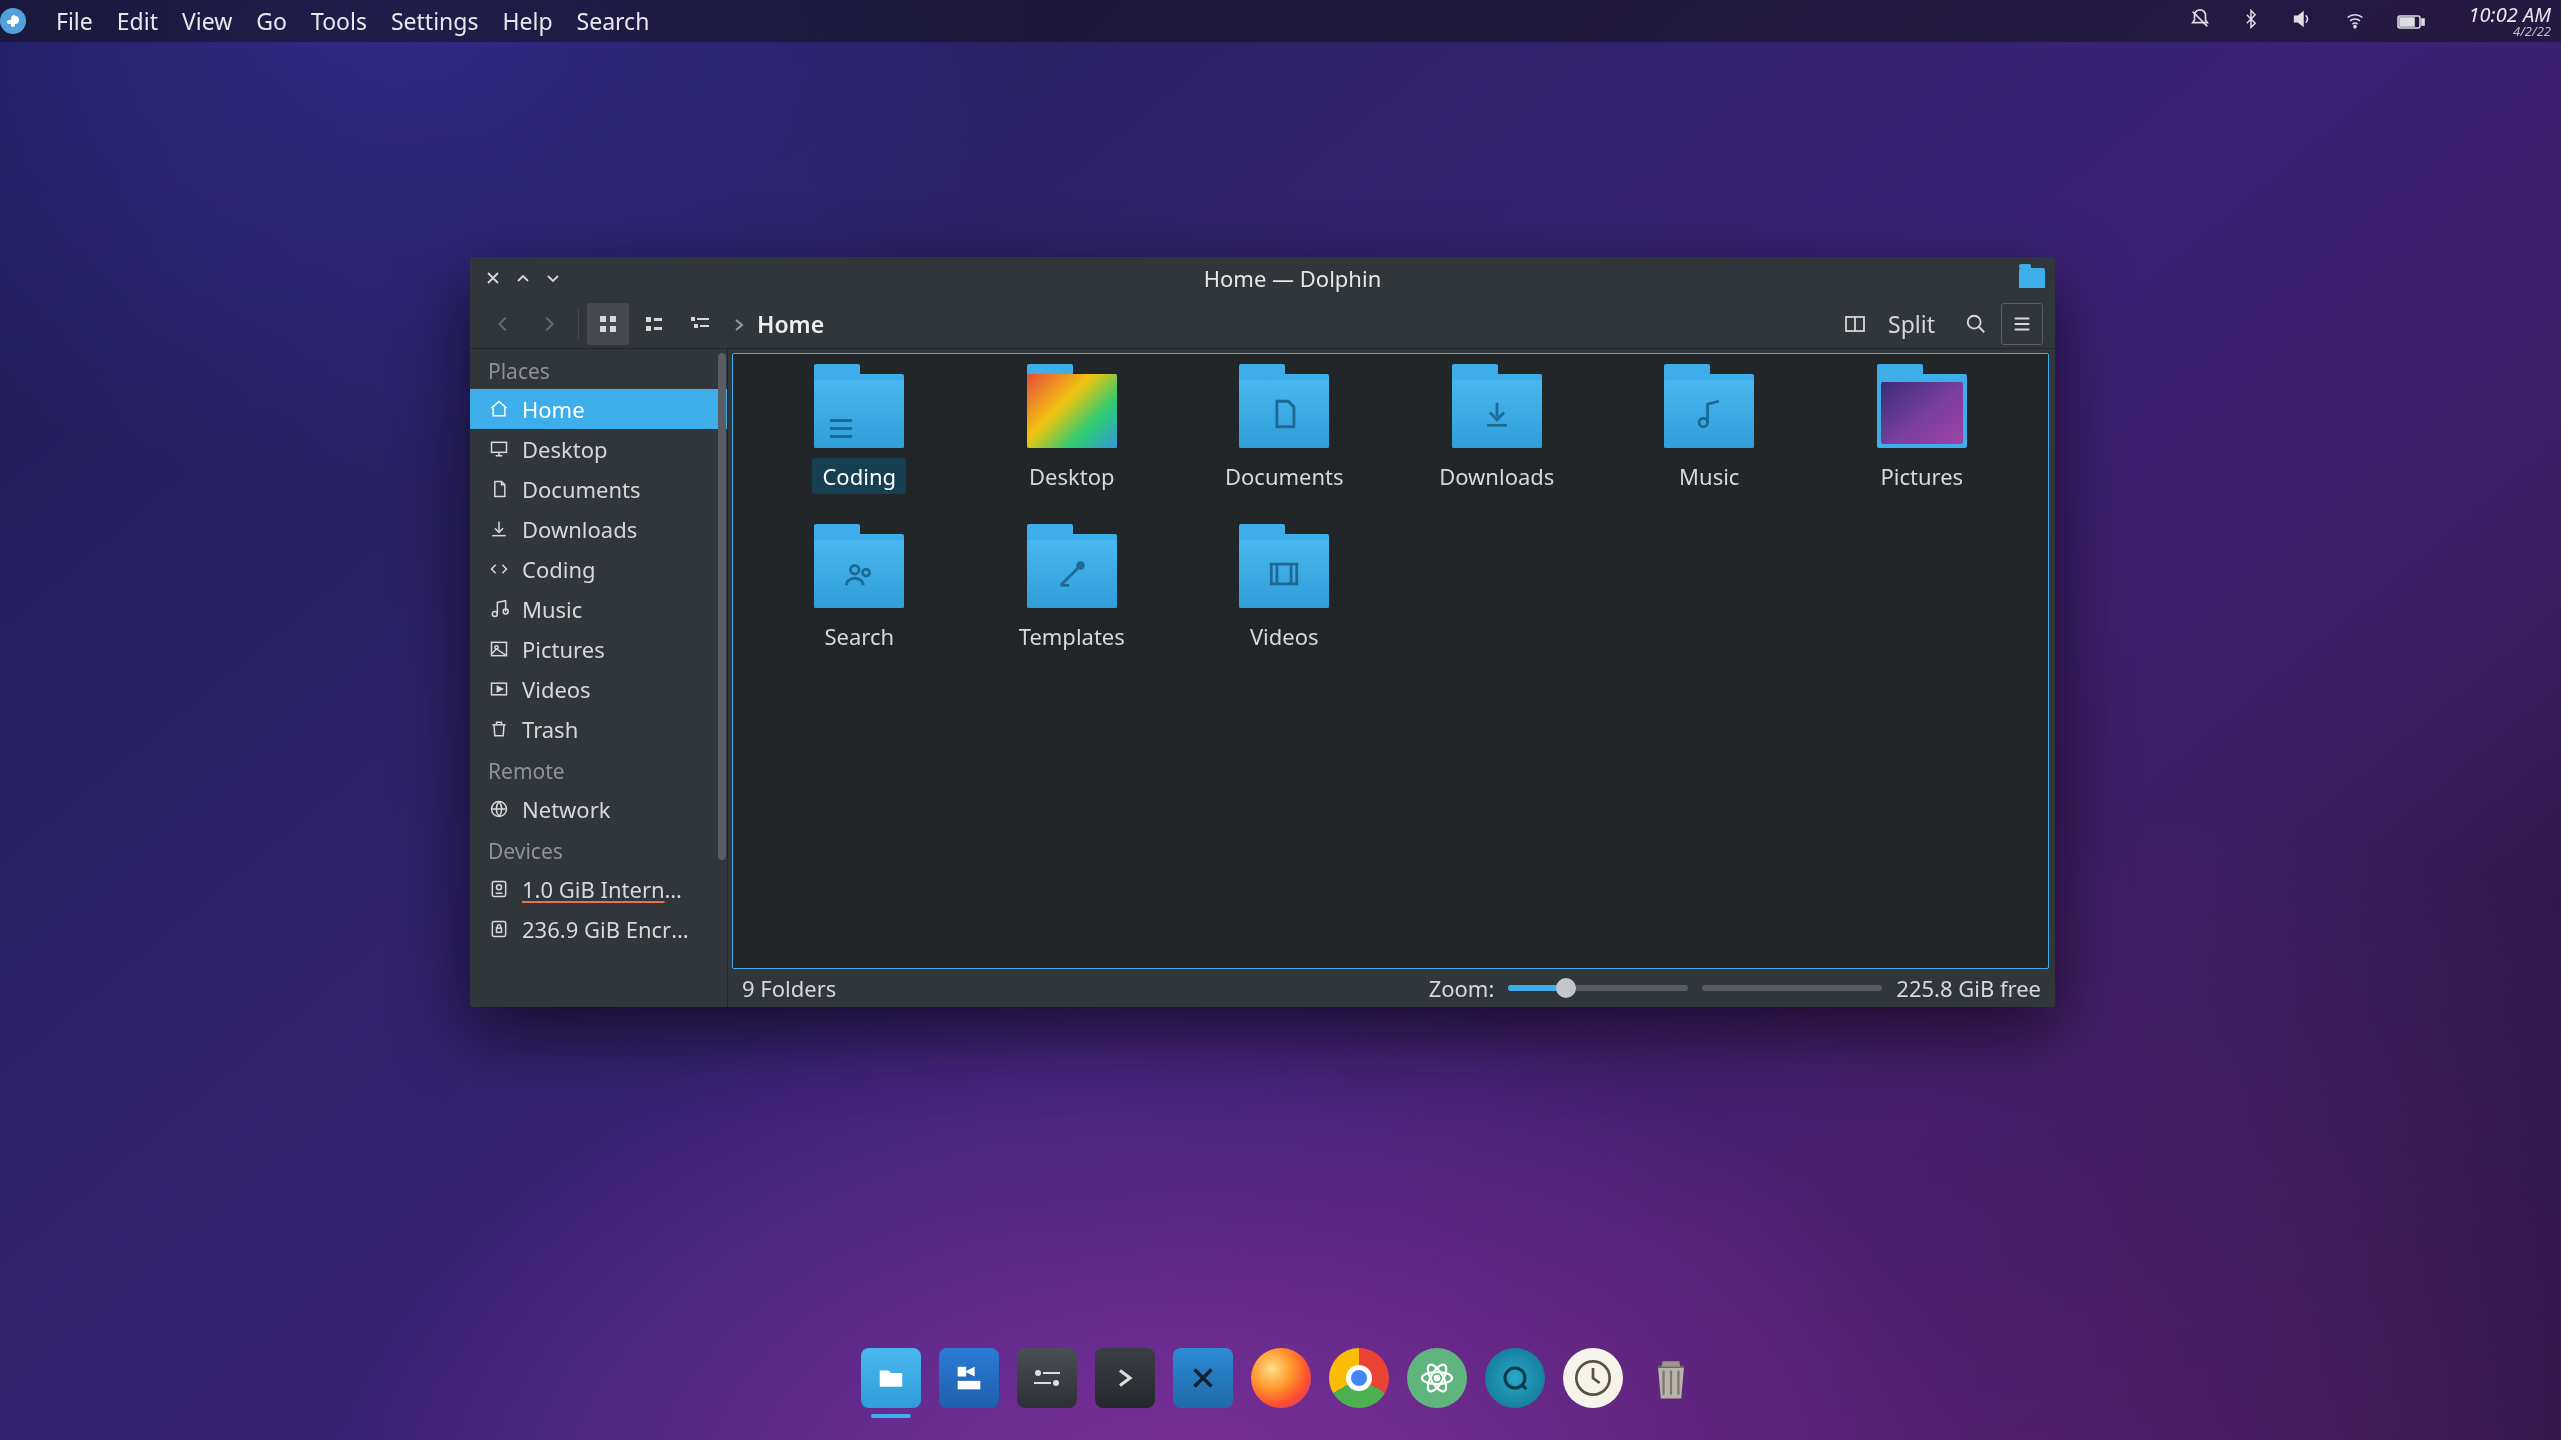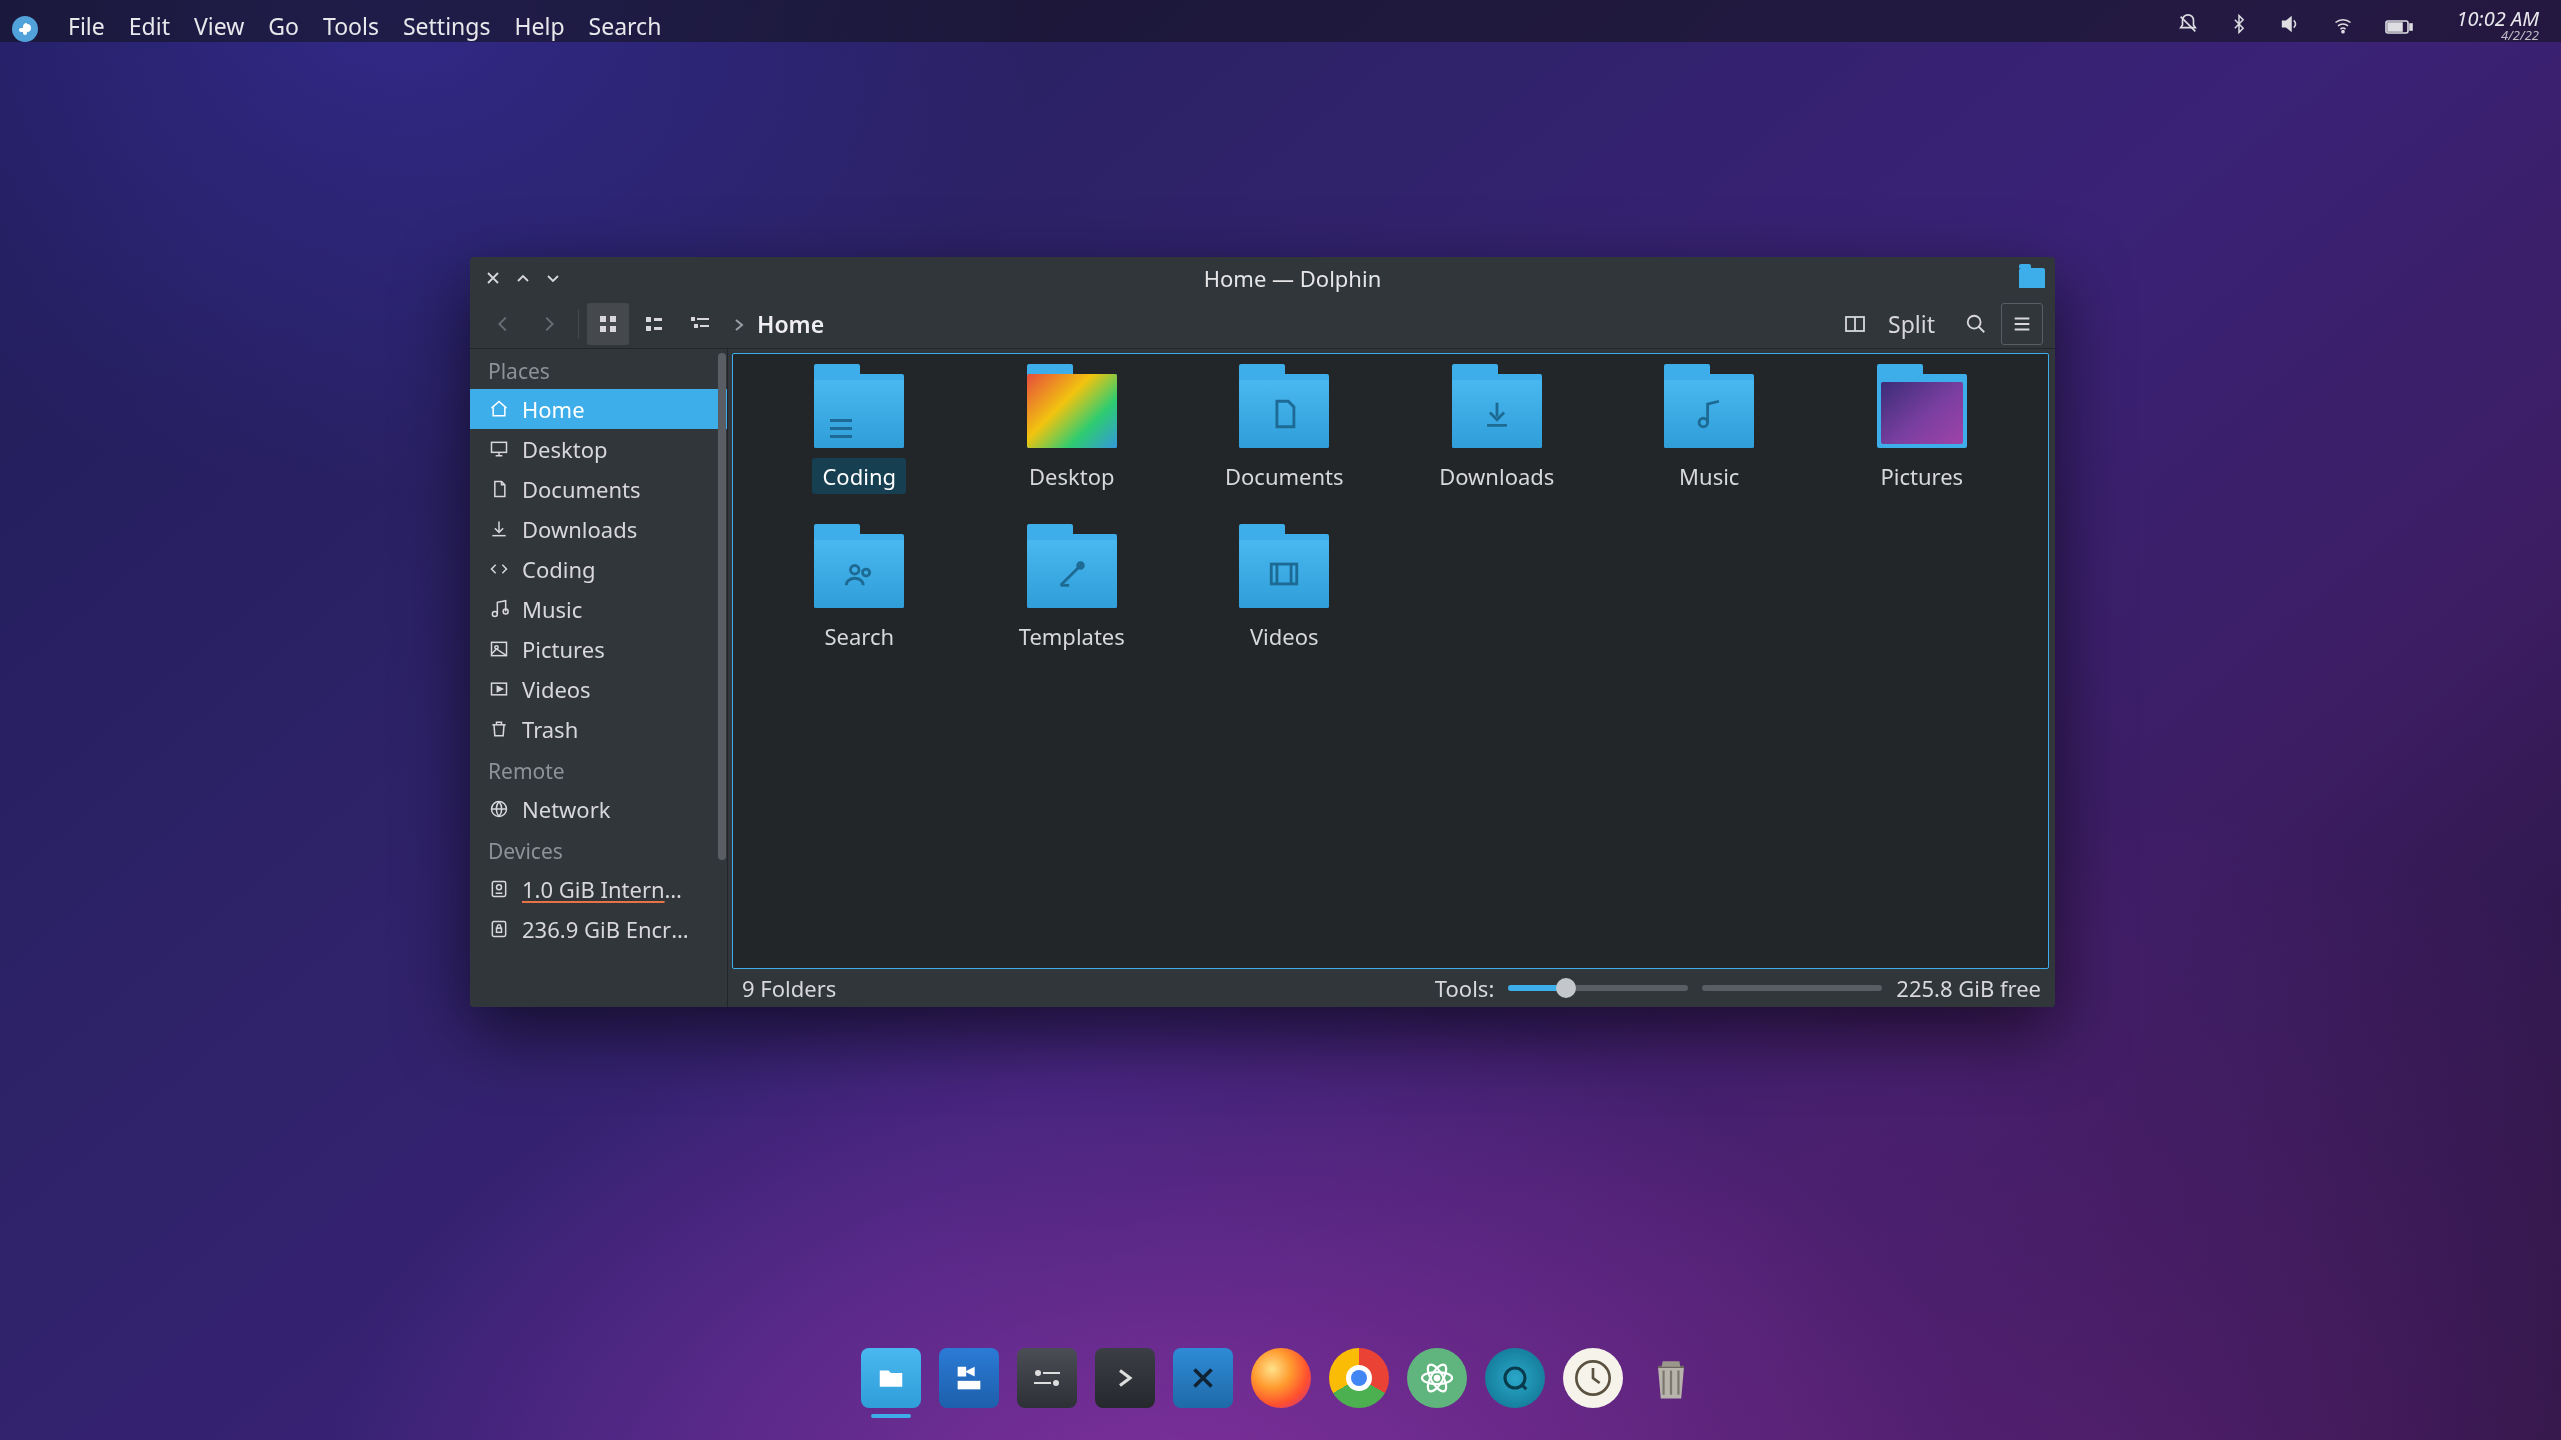--- a/index.html
+++ b/index.html
@@ -11,23 +11,23 @@
       radial-gradient(ellipse 1200px 900px at 15% 0%, rgba(60, 50, 170, 0.55), transparent 55%),
       linear-gradient(140deg, #1f1c56 0%, #2d2268 30%, #3a2276 55%, #3c1d63 75%, #201232 100%);
     color: #e6e6e8;
     position: relative;
   }
 
   
   #menubar {
     position: absolute; inset: 0 0 auto 0; height: 42px;
     background: rgba(18,18,24,0.55);
-    display: flex; align-items: flex-end;
+    display: flex; align-items: center;
     font-size: 23px; color: #e8e8ec;
-    padding: 0 12px;
+    padding: 0 0;
   }
   #menubar .fedora {
     width: 26px; height: 26px; border-radius: 50%; background: #51a2da;
     display: flex; align-items: center; justify-content: center;
     margin-right: 18px;
   }
   #menubar .mitem { padding: 0 12px; cursor: default; }
   #menubar .spacer { flex: 1; }
   #menubar .tray { display: flex; align-items: center; gap: 30px; padding-right: 10px; }
   #menubar .tray svg { stroke: #dddde2; }
@@ -551,21 +551,21 @@
                 </div>
               </div>
               <div class="flabel">Videos</div>
             </div>
           </div>
       </div>
 
       <div class="statusbar">
         <span>9 Folders</span>
         <div class="grow"></div>
-        <span>Tools:</span>
+        <span>Zoom:</span>
         <div class="slider">
             <div class="fill"></div>
             <div class="knob"></div>
           </div>
         <div class="slider gray">
             <div class="fill"></div>
           </div>
         <span>225.8 GiB free</span>
       </div>
     </div>

